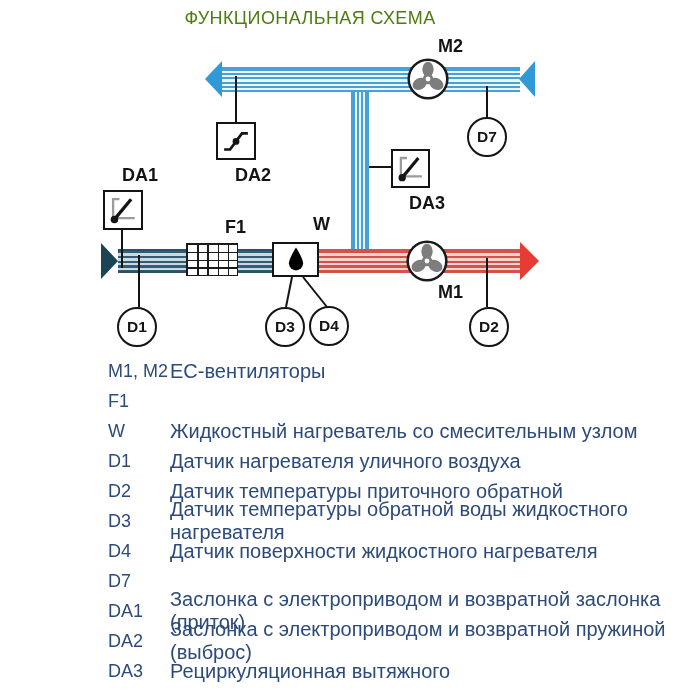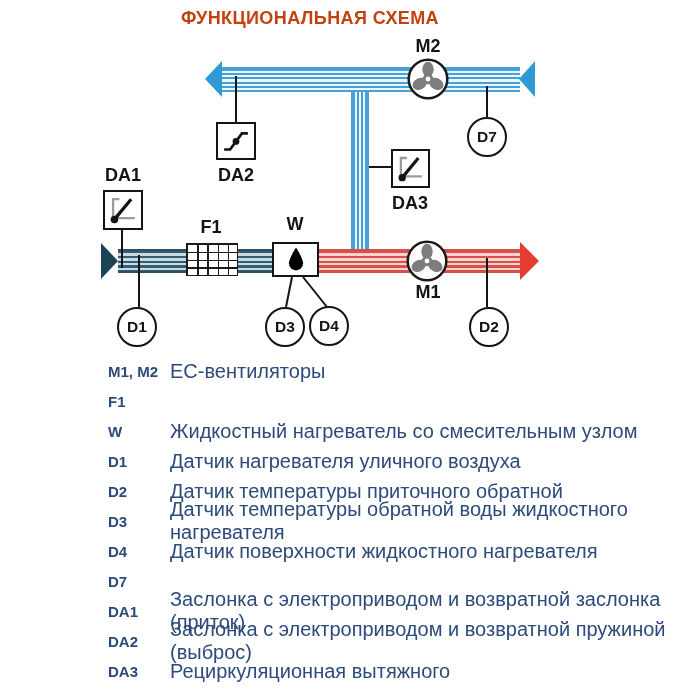--- a/index.html
+++ b/index.html
@@ -4,21 +4,21 @@
 <style>
   html,body{margin:0;padding:0;}
   body{
     width:700px;height:700px;position:relative;background:#ffffff;
     font-family:"Liberation Sans", sans-serif;color:#141414;overflow:hidden;
   }
   .abs{position:absolute;}
   
   .title{
     left:0;top:8px;width:620px;text-align:center;
-    font-size:18px;font-weight:bold;letter-spacing:.4px;color:#c2410c;
+    font-size:18px;font-weight:normal;letter-spacing:.4px;color:#4d7c0f;
   }
   
   .duct-top{
     left:222px;top:67px;width:298px;height:25px;box-sizing:border-box;
     border-top:2px solid #45a2d8;border-bottom:2px solid #45a2d8;
     background:repeating-linear-gradient(180deg,#45a2d8 0 2px,#eef6fb 2px 4.2px);
   }
   .duct-vert{
     left:351px;top:92px;width:18px;height:157px;box-sizing:border-box;
     border-left:2px solid #45a2d8;border-right:2px solid #45a2d8;
@@ -73,34 +73,34 @@
     width:40px;height:40px;border-radius:50%;background:#fff;border:2.5px solid #141414;
     box-sizing:border-box;display:flex;align-items:center;justify-content:center;
     font-weight:bold;font-size:15.5px;color:#141414;
   }
   .d7{left:467px;top:117px;}
   .d1{left:117px;top:307px;}
   .d3{left:265px;top:307px;}
   .d4{left:309px;top:306px;}
   .d2{left:469px;top:307px;}
   
-  .lbl{font-weight:bold;font-size:18px;color:#141414;text-align:center;width:70px;}
+  .lbl{font-weight:bold;font-size:18px;color:#141414;text-align:right;width:70px;}
   .lbl-m2{left:393px;top:36px;}
   .lbl-m1{left:393px;top:282px;}
   .lbl-f1{left:176px;top:217px;}
   .lbl-w{left:260px;top:214px;}
   .lbl-da1{left:88px;top:165px;}
   .lbl-da2{left:201px;top:165px;}
   .lbl-da3{left:375px;top:193px;}
   
   .lines{left:0;top:0;}
   
   .legend{left:108px;top:356px;width:560px;}
   .legend-row{display:flex;height:30px;align-items:center;color:#2c4a7a;}
-  .legend-key{width:62px;font-weight:bold;font-size:15px;flex:0 0 62px;}
+  .legend-key{width:62px;font-weight:normal;font-size:18px;flex:0 0 62px;}
   .legend-desc{font-size:20px;}
 </style>
 </head>
 <body>
 
 <div class="abs title">ФУНКЦИОНАЛЬНАЯ СХЕМА</div>
 
 <div>
 
   <div class="abs duct-vert"></div>

